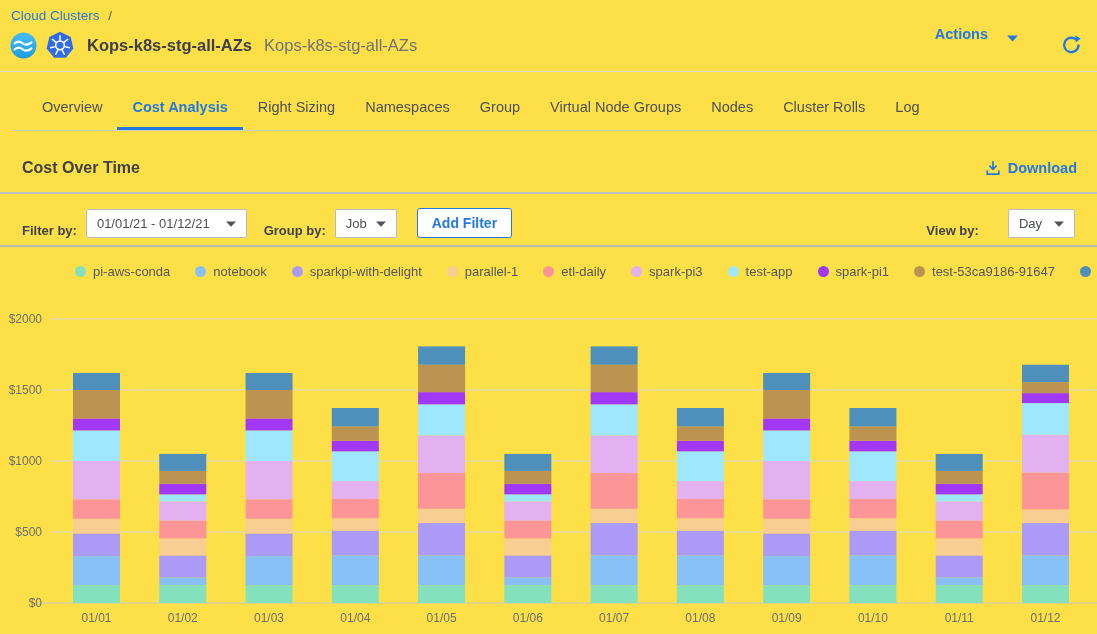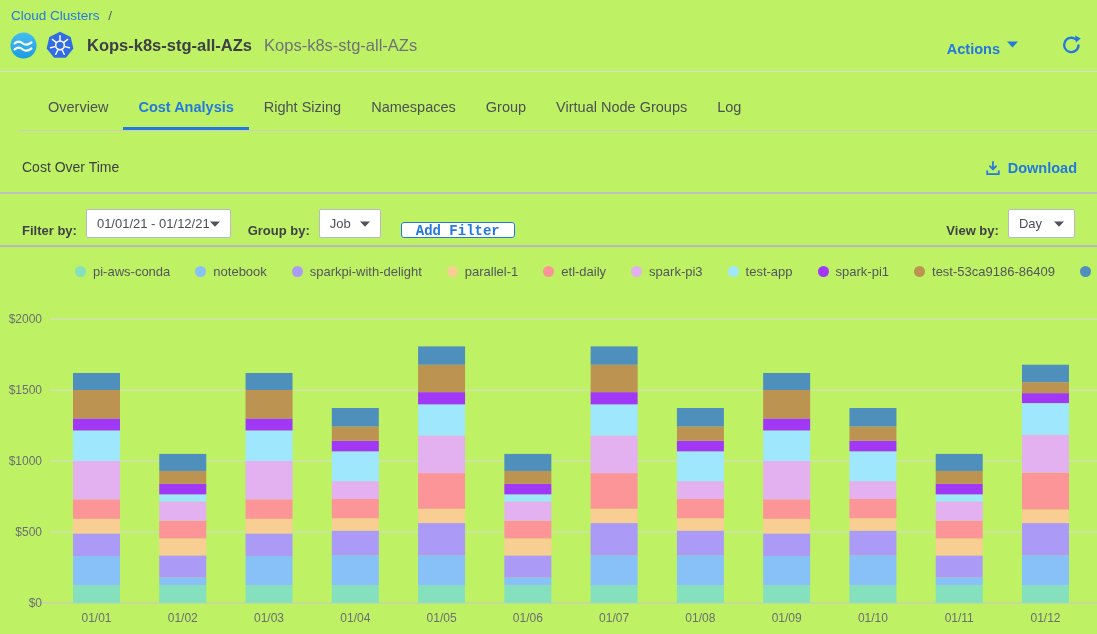--- a/index.html
+++ b/index.html
@@ -4,59 +4,59 @@
 <style>
   :root{
     --accent:#2479df;
     --dark:#3d4046;
     --mid:#4d5056;
     --label:#3f4247;
     --axis:#6b6e73;
   }
   *{box-sizing:border-box;margin:0;padding:0;}
   body{background:#fff;font-family:"Liberation Sans",sans-serif;}
-  .page{position:relative;width:1097px;height:634px;background:#bef264;overflow:hidden;}
+  .page{position:relative;width:1097px;height:634px;background:#fde047;overflow:hidden;}
 
   .breadcrumb{position:absolute;top:8px;left:11px;font-size:13.5px;}
   .breadcrumb a{color:var(--accent);text-decoration:none;cursor:pointer;}
   .breadcrumb .sep{color:#5a5d63;margin-left:5px;}
 
   .header-row{position:absolute;top:31px;left:10px;display:flex;align-items:center;gap:9px;}
   .logo{flex:0 0 auto;display:block;}
   .title{font-size:16.5px;font-weight:bold;color:var(--dark);margin-left:4px;}
   .subtitle{font-size:16.5px;color:#6f7278;margin-left:3px;}
 
-  .actions-btn{position:absolute;top:41px;right:79px;display:flex;align-items:flex-start;gap:7px;
+  .actions-btn{position:absolute;top:26px;right:79px;display:flex;align-items:flex-end;gap:19px;
     color:var(--accent);font-weight:bold;font-size:14.5px;cursor:pointer;background:none;border:none;
     font-family:"Liberation Sans",sans-serif;}
   .refresh-btn{position:absolute;top:34px;right:15px;background:none;border:none;cursor:pointer;padding:0;}
 
   .hr{position:absolute;left:0;right:0;}
   .hr1{top:71px;height:1px;background:#dadada;}
   .hr2{top:192px;height:2px;background:#bfbfbf;}
   .hr3{top:245px;height:2px;background:#b9b9b9;}
 
-  .tabs{position:absolute;top:87px;left:18px;right:0;height:44px;border-bottom:1px solid #cccccc;
+  .tabs{position:absolute;top:87px;left:12px;right:0;height:44px;border-bottom:1px solid #cccccc;
     display:flex;padding-left:15px;}
   .tab{padding:0 15px;line-height:41px;font-size:14.5px;color:var(--mid);cursor:pointer;white-space:nowrap;}
   .tab.active{color:var(--accent);font-weight:bold;border-bottom:3px solid var(--accent);}
 
-  .section-title{position:absolute;top:159px;left:22px;font-size:14px;font-weight:normal;color:var(--dark);}
+  .section-title{position:absolute;top:159px;left:22px;font-size:16px;font-weight:bold;color:var(--dark);}
   .download{position:absolute;top:160px;right:20px;display:flex;align-items:center;gap:7px;
     color:var(--accent);font-weight:bold;font-size:14.5px;cursor:pointer;text-decoration:none;justify-content:center;}
 
   .filter-row{position:absolute;top:206px;left:22px;right:22px;height:32px;display:flex;align-items:flex-end;}
   .flabel{font-size:13px;font-weight:bold;color:var(--label);margin-right:9px;white-space:nowrap;}
   .select{height:29px;border:1px solid #b7bbc0;border-radius:2px;background:#fff;display:flex;
-    align-items:center;padding:0 10px;font-size:13px;color:#4b4e54;cursor:pointer;white-space:nowrap;}
+    align-items:center;padding:0 10px;font-size:13px;color:#4b4e54;gap:16px;cursor:pointer;white-space:nowrap;}
   .select .caret{color:#4f5359;}
   .sp17{width:17px;}
   .sp20{width:20px;}
-  .add-filter{height:16px;padding:0 14px;border:1px solid var(--accent);border-radius:3px;background:#fff;
-    color:var(--accent);font-weight:bold;font-size:14px;cursor:pointer;font-family:Liberation Mono, monospace;}
+  .add-filter{height:30px;padding:0 14px;border:1px solid var(--accent);border-radius:3px;background:#fff;
+    color:var(--accent);font-weight:bold;font-size:14px;cursor:pointer;font-family:Liberation Sans, sans-serif;}
   .spacer{flex:1;}
 
   .legend{position:absolute;top:260px;left:75px;right:44px;height:22px;display:flex;align-items:center;}
   .legend-items{display:flex;align-items:center;gap:25px;}
   .legend-item{display:flex;align-items:center;gap:7px;font-size:13px;color:#53565c;cursor:pointer;white-space:nowrap;}
   .dot{width:11px;height:11px;border-radius:50%;flex:0 0 auto;}
 
   .chart{position:absolute;top:300px;left:0;}
 </style>
 </head>
@@ -114,20 +114,22 @@
 
   <div class="hr hr1"></div>
 
   <nav class="tabs">
       <div class="tab">Overview</div>
       <div class="tab active">Cost Analysis</div>
       <div class="tab">Right Sizing</div>
       <div class="tab">Namespaces</div>
       <div class="tab">Group</div>
       <div class="tab">Virtual Node Groups</div>
+      <div class="tab">Nodes</div>
+      <div class="tab">Cluster Rolls</div>
       <div class="tab">Log</div>
     </nav>
 
   <h2 class="section-title">Cost Over Time</h2>
 
   <a class="download">
     <svg width="16" height="16" viewBox="0 0 18 18">
       <path d="M9 2 v8 M5.5 7 L9 10.5 L12.5 7" fill="none" stroke="#2479df" stroke-width="2" stroke-linecap="round" stroke-linejoin="round"></path>
       <path d="M2.5 12.5 v3.5 h13 v-3.5" fill="none" stroke="#2479df" stroke-width="2" stroke-linecap="round" stroke-linejoin="round"></path>
     </svg>
@@ -149,21 +151,21 @@
     <div class="select" style="gap:9px;">
       <span>Job</span>
       <svg class="caret" width="10" height="6" viewBox="0 0 10 6">
           <polygon points="0,0.5 10,0.5 5,5.8" fill="#4f5359"></polygon>
         </svg>
     </div>
     <span class="sp20"></span>
     <button class="add-filter">Add Filter</button>
     <span class="spacer"></span>
     <span class="flabel">View by:</span>
-    <div class="select" style="gap:12px;">
+    <div class="select" style="gap:12px;margin-left:20px;">
       <span>Day</span>
       <svg class="caret" width="10" height="6" viewBox="0 0 10 6">
           <polygon points="0,0.5 10,0.5 5,5.8" fill="#4f5359"></polygon>
         </svg>
     </div>
   </div>
 
   <div class="hr hr3"></div>
 
   <div class="legend">
@@ -195,21 +197,21 @@
         <div class="legend-item">
           <span class="dot" style="background: rgb(158, 231, 253);"></span>
           <span>test-app</span>
         </div>
         <div class="legend-item">
           <span class="dot" style="background: rgb(161, 56, 245);"></span>
           <span>spark-pi1</span>
         </div>
         <div class="legend-item">
           <span class="dot" style="background: rgb(189, 147, 81);"></span>
-          <span>test-53ca9186-86409</span>
+          <span>test-53ca9186-91647</span>
         </div>
         <div class="legend-item">
           <span class="dot" style="background: rgb(78, 143, 188);"></span>
         </div>
       </div>
 
   </div>
 
   <svg class="chart" width="1097" height="334" viewBox="0 0 1097 334">
       <line x1="36" y1="303" x2="1097" y2="303" stroke="#c7c7c7" stroke-width="1"></line>

